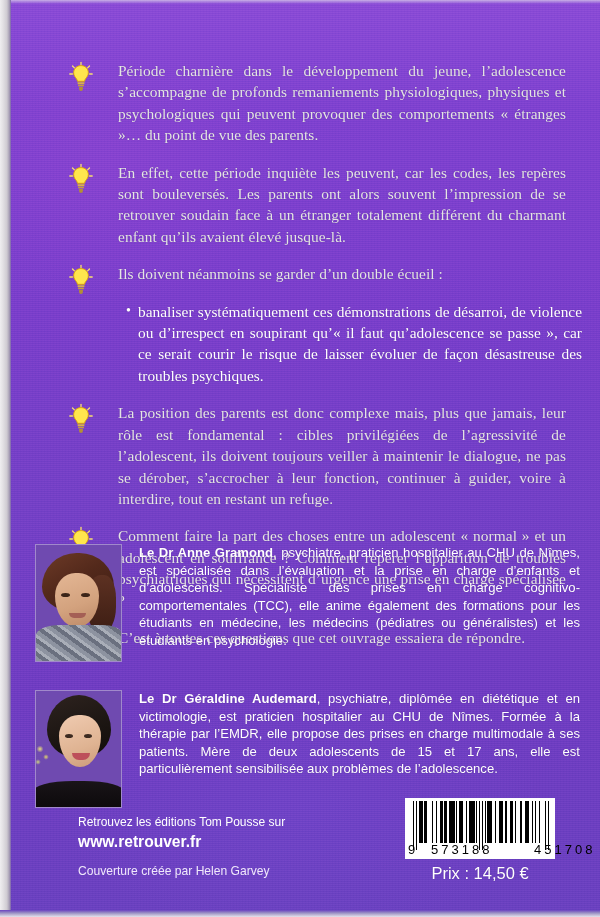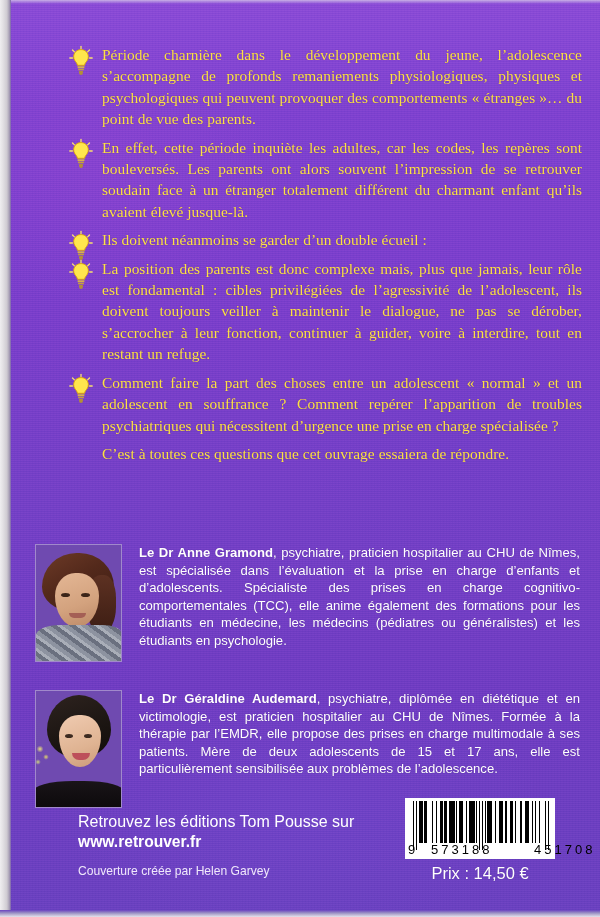--- a/index.html
+++ b/index.html
@@ -87,26 +87,26 @@
 
   .bulb {
     position: absolute;
     left: 0;
     top: 1px;
     width: 26px;
     height: 30px;
   }
 
   p.body {
-    margin: 0;
+    margin: 16px;
     font-family: "Liberation Serif", serif;
     font-size: 15.4px;
     line-height: 21.4px;
     text-align: justify;
-    color: #fde047;
+    color: #e5e5e5;
     letter-spacing: 0.05px;
     text-shadow: 0 0 1px rgba(60,20,110,.55);
   }
 
   ul.sublist {
     list-style: none;
     margin: 6px 0 0 0;
     padding: 0 0 0 24px;
   }
   ul.sublist li {
@@ -248,21 +248,21 @@
 
   
   #footer-text {
     position: absolute;
     left: 78px;
     top: 812px;
     width: 320px;
   }
   .pub-line {
     font-family: "Liberation Sans", sans-serif;
-    font-size: 16px;
+    font-size: 12px;
     line-height: 20px;
     color: #ffffff;
   }
   .pub-url {
     font-family: "Liberation Sans", sans-serif;
     font-size: 15.6px;
     line-height: 20px;
     font-weight: 700;
     color: #ffffff;
   }
@@ -366,39 +366,40 @@
             <line x1="4.5" y1="5" x2="6.4" y2="6.9"></line>
             <line x1="21.5" y1="5" x2="19.6" y2="6.9"></line>
             <line x1="1.8" y1="13" x2="4.4" y2="13"></line>
             <line x1="24.2" y1="13" x2="21.6" y2="13"></line>
           </g>
           <path d="M13 4.6c-4.3 0-7.3 3.2-7.3 7.1 0 2.8 1.6 4.5 2.7 6 .7 1 1 1.7 1 2.6h7.2c0-.9.3-1.6 1-2.6 1.1-1.5 2.7-3.2 2.7-6 0-3.9-3-7.1-7.3-7.1z" fill="#ffe64d" stroke="#e0a900" stroke-width="0.9"></path>
           <path d="M9.6 21.3h6.8v1.8H9.6z" fill="#d8b24a"></path>
           <path d="M10.1 23.6h5.8v1.7h-5.8z" fill="#c79f3d"></path>
           <path d="M11.1 25.9h3.8v2.1a1.9 1.9 0 0 1-3.8 0z" fill="#b38f35"></path>
         </svg>
-        <p class="body">En effet, cette période inquiète les adultes, car les codes, les repères sont bouleversés. Les parents ont alors souvent l’impression de se retrouver soudain face à un étranger totalement différent du charmant enfant qu’ils avaient élevé jusque-là.</p>
+        <p class="body">En effet, cette période inquiète les peuvent, car les codes, les repères sont bouleversés. Les parents ont alors souvent l’impression de se retrouver soudain face à un étranger totalement différent du charmant enfant qu’ils avaient élevé jusque-là.</p>
       </div>
 
       <div class="para-row">
         <svg class="bulb" viewBox="0 0 26 30">
           <g stroke="#ffe96b" stroke-width="1.3" stroke-linecap="round" opacity="0.95">
             <line x1="13" y1="1.5" x2="13" y2="4.2"></line>
             <line x1="4.5" y1="5" x2="6.4" y2="6.9"></line>
             <line x1="21.5" y1="5" x2="19.6" y2="6.9"></line>
             <line x1="1.8" y1="13" x2="4.4" y2="13"></line>
             <line x1="24.2" y1="13" x2="21.6" y2="13"></line>
           </g>
           <path d="M13 4.6c-4.3 0-7.3 3.2-7.3 7.1 0 2.8 1.6 4.5 2.7 6 .7 1 1 1.7 1 2.6h7.2c0-.9.3-1.6 1-2.6 1.1-1.5 2.7-3.2 2.7-6 0-3.9-3-7.1-7.3-7.1z" fill="#ffe64d" stroke="#e0a900" stroke-width="0.9"></path>
           <path d="M9.6 21.3h6.8v1.8H9.6z" fill="#d8b24a"></path>
           <path d="M10.1 23.6h5.8v1.7h-5.8z" fill="#c79f3d"></path>
           <path d="M11.1 25.9h3.8v2.1a1.9 1.9 0 0 1-3.8 0z" fill="#b38f35"></path>
         </svg>
         <p class="body">Ils doivent néanmoins se garder d’un double écueil :</p>
         <ul class="sublist">
+          <li>banaliser systématiquement ces démonstrations de désarroi, de violence ou d’irrespect en soupirant qu’« il faut qu’adolescence se passe », car ce serait courir le risque de laisser évoluer de façon désastreuse des troubles psychiques.</li>
         </ul>
       </div>
 
       <div class="para-row">
         <svg class="bulb" viewBox="0 0 26 30">
           <g stroke="#ffe96b" stroke-width="1.3" stroke-linecap="round" opacity="0.95">
             <line x1="13" y1="1.5" x2="13" y2="4.2"></line>
             <line x1="4.5" y1="5" x2="6.4" y2="6.9"></line>
             <line x1="21.5" y1="5" x2="19.6" y2="6.9"></line>
             <line x1="1.8" y1="13" x2="4.4" y2="13"></line>

